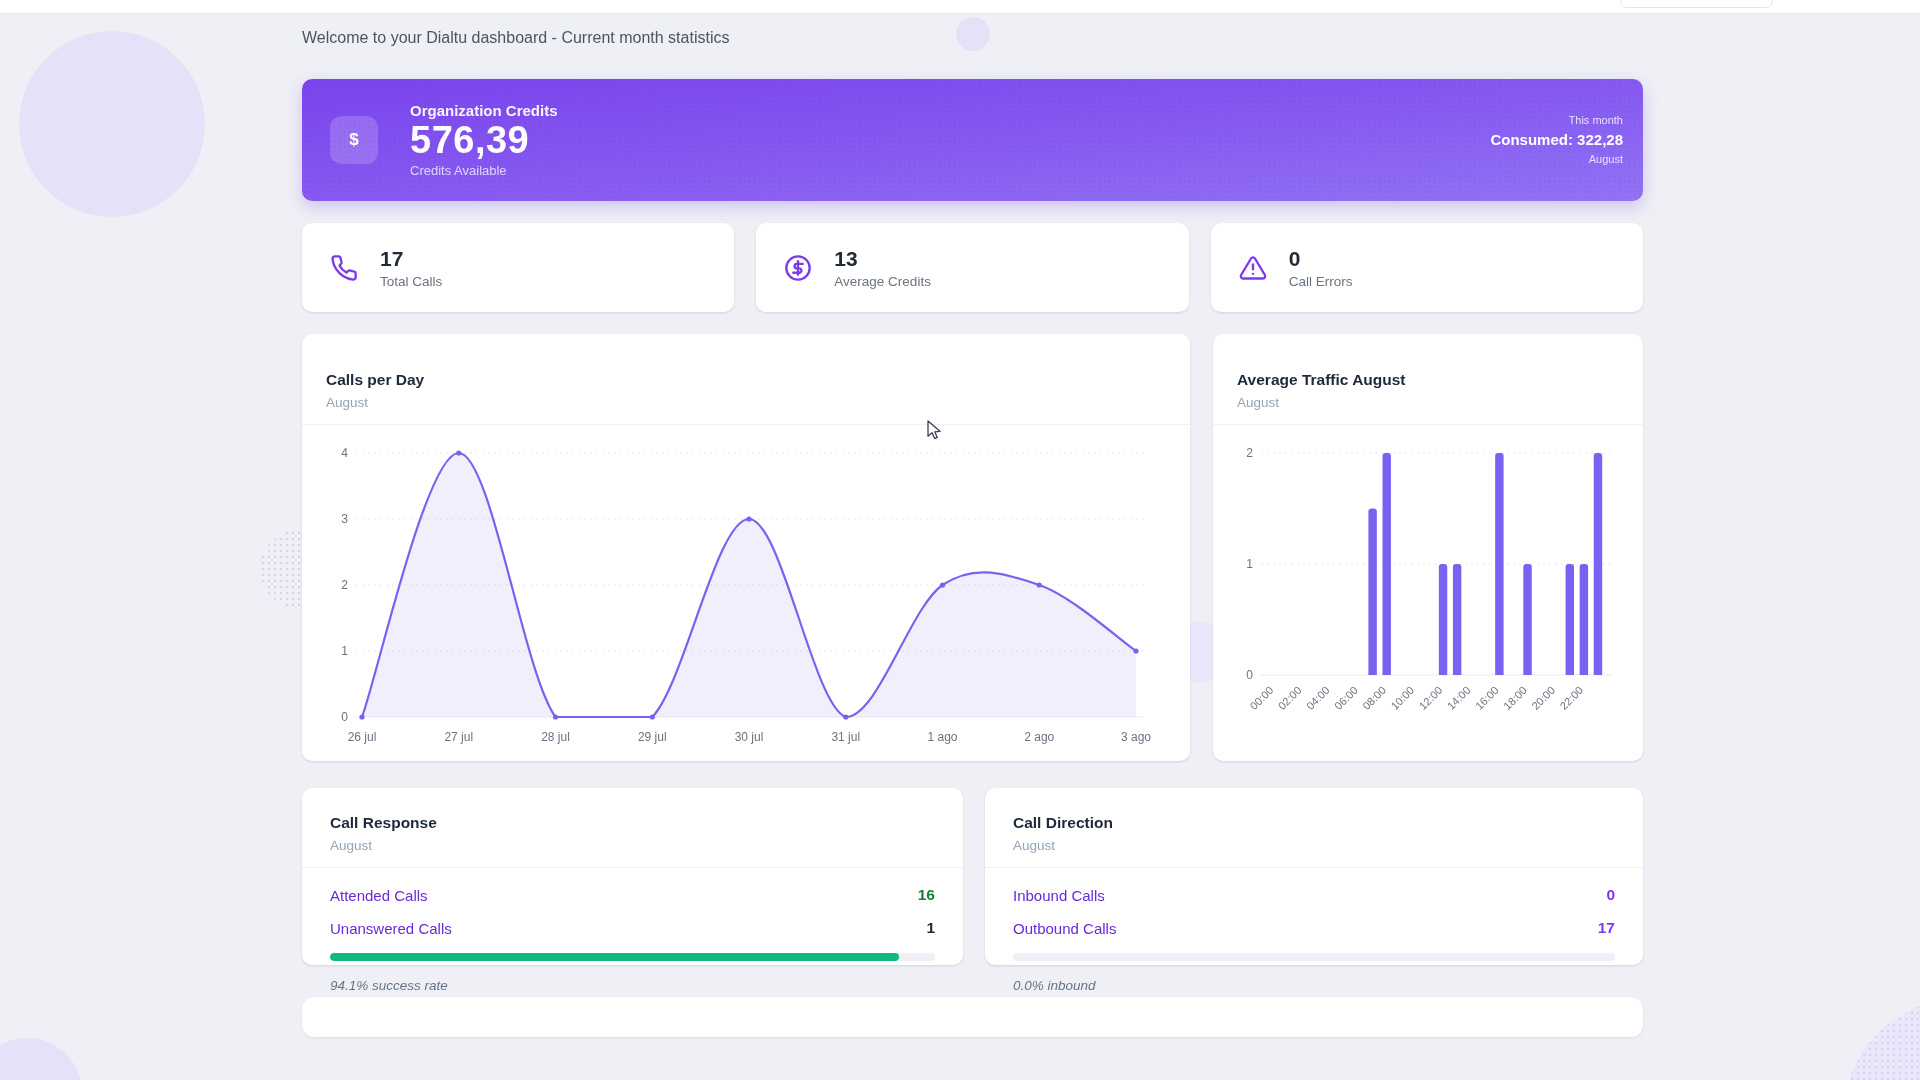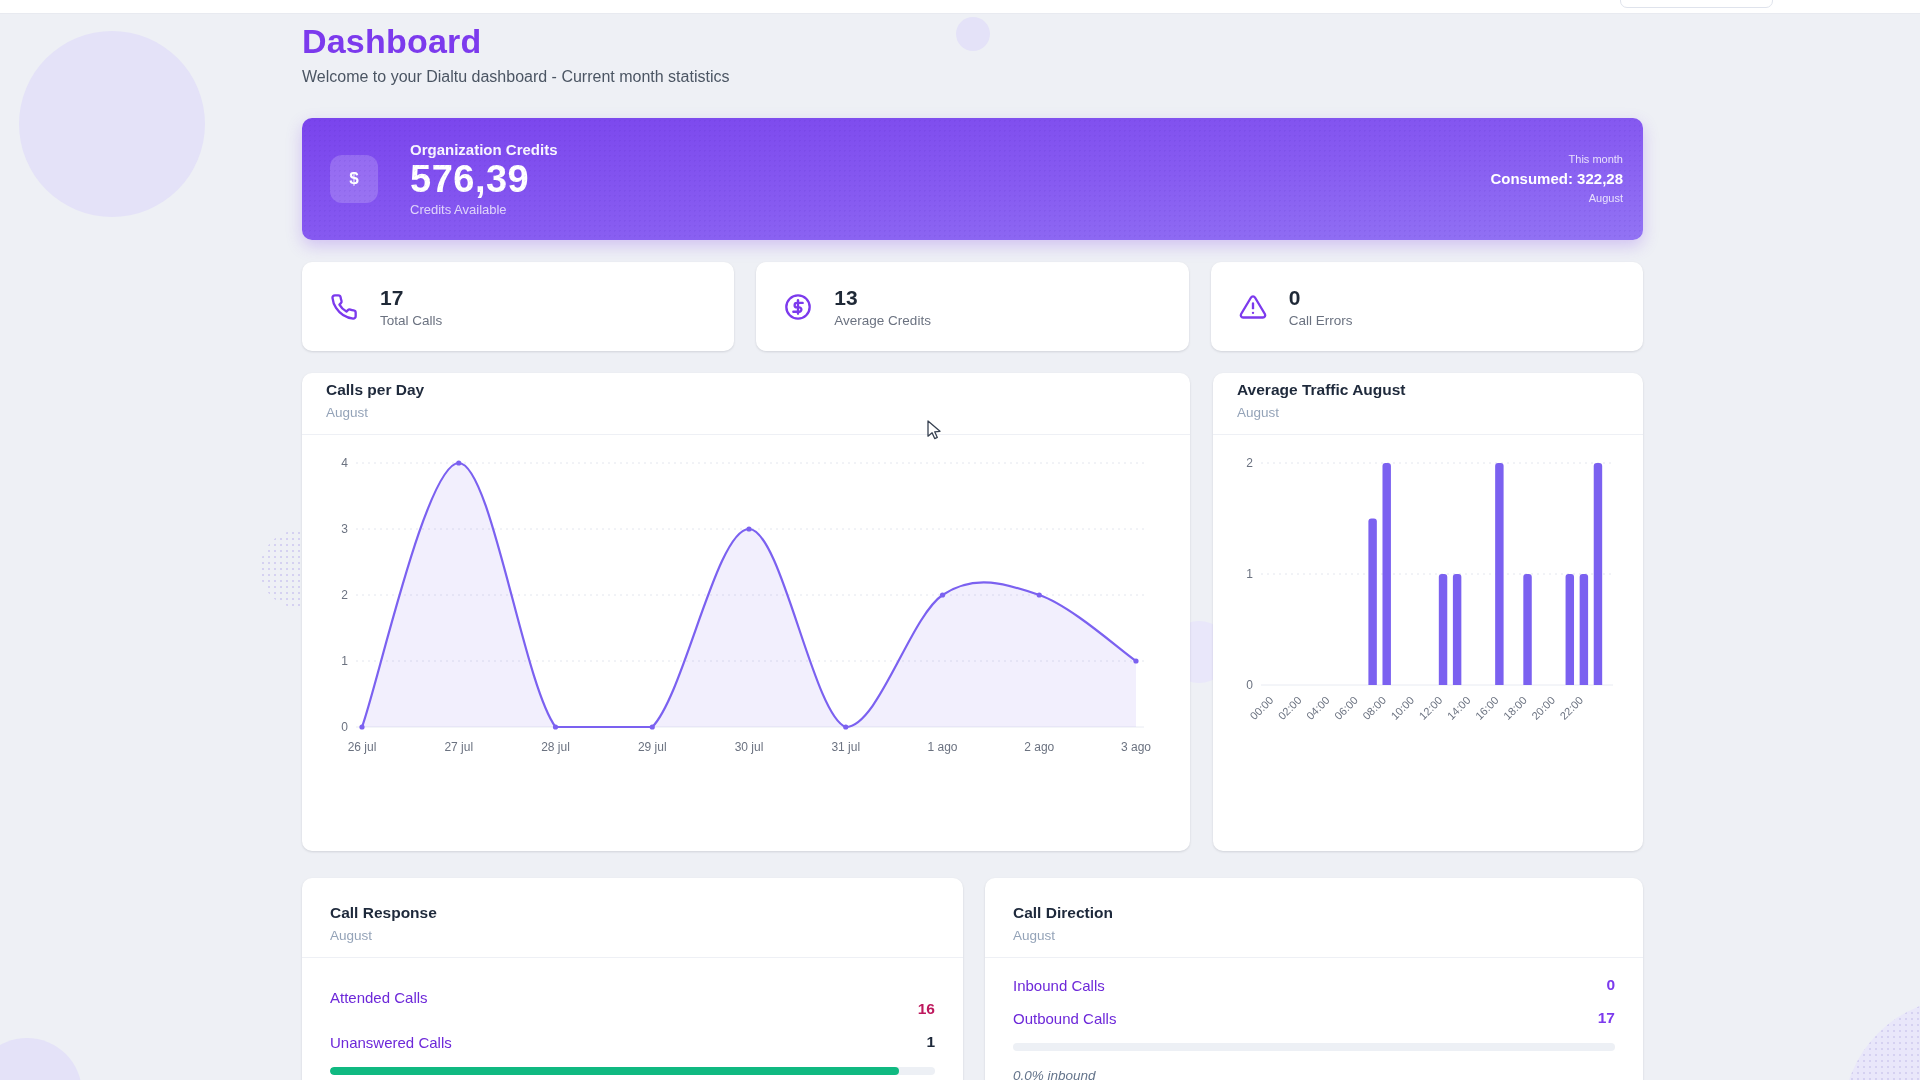--- a/index.html
+++ b/index.html
@@ -46,31 +46,31 @@
     display:flex; align-items:center; padding:0 28px; }
   .stat-icon { width:28px; height:28px; color:#7c3aed; flex:none; }
   .stat-icon svg { width:28px; height:28px; }
   .stat-text { margin-left:22px; }
   .stat-value { font-size:21px; font-weight:700; color:#1f2937; line-height:1.2; }
   .stat-label { font-size:13.5px; color:#6b7280; margin-top:3px; }
 
   
   .charts-row { display:flex; gap:23px; margin-top:22px; }
   .card { background:#fff; border-radius:10px; box-shadow:0 1px 2px rgba(16,24,40,.05), 0 1px 3px rgba(16,24,40,.08); }
-  .chart-card { height:478px; padding:8px 24px 0; }
+  .chart-card { height:427px; padding:37px 24px 0; }
   .chart-card.left { width:888px; }
   .chart-card.right { width:430px; }
   .card-title { font-size:15.5px; font-weight:700; color:#1e293b; }
   .card-subtitle { font-size:13.5px; color:#94a3b8; margin-top:6px; }
   .card-divider { border-top:1px solid #eef0f5; margin:14px -24px 0; }
   .chart-wrap { margin-top:4px; }
 
   
   .bottom-row { display:flex; gap:22px; margin-top:27px; }
-  .info-card { height:250px; padding:26px 28px 0; }
+  .info-card { height:177px; padding:26px 28px 0; }
   .info-card.left { width:661px; }
   .info-card.right { width:658px; }
   .info-card .card-divider { margin:14px -28px 0; }
   .kv-row { display:flex; justify-content:space-between; align-items:center; margin-top:18px; }
   .kv-row + .kv-row { margin-top:15px; }
   .kv-label { font-size:15px; color:#6d28d9; }
   .kv-value { font-size:15.5px; font-weight:700; }
   .progress-track { margin-top:16px; height:8px; border-radius:99px; background:#edf0f5; overflow:hidden; }
   .progress-fill { height:100%; border-radius:99px; }
   .footnote { margin-top:17px; font-size:13.5px; color:#64748b;font-style:italic; }
@@ -93,21 +93,20 @@
   <div class="deco solid" style="left:1168px; top:621px; width:62px; height:62px; background:#e9e7fa;"></div>
   <div class="deco solid" style="left:-28px; top:1038px; width:110px; height:110px;"></div>
   <div class="deco dots" style="left:1843px; top:998px; width:240px; height:240px; background-color:#e9e7fa;"></div>
 
   <div class="topbar">
     <div class="partial-control"></div>
   </div>
 
   <div class="content">
 
-    <h1 class="page-title">Dashboard</h1>
     <div class="page-subtitle">Welcome to your Dialtu dashboard - Current month statistics</div>
 
     <div class="banner">
       <div class="banner-badge">$</div>
       <div class="banner-main">
         <div class="banner-label">Organization Credits</div>
         <div class="banner-amount">576,39</div>
         <div class="banner-caption">Credits Available</div>
       </div>
       <div class="banner-right">
@@ -268,21 +267,21 @@
     </div>
 
     <div class="bottom-row">
 
       <div class="card info-card left">
         <div class="card-title">Call Response</div>
         <div class="card-subtitle">August</div>
         <div class="card-divider"></div>
         <div class="kv-row">
           <span class="kv-label">Attended Calls</span>
-          <span class="kv-value" style="color: #be185d; margin-top: 24px;">16</span>
+          <span class="kv-value" style="color: #15803d;">16</span>
         </div>
         <div class="kv-row">
           <span class="kv-label">Unanswered Calls</span>
           <span class="kv-value" style="color: rgb(30, 41, 59);">1</span>
         </div>
         <div class="progress-track">
           <div class="progress-fill" style="width: 94.1%; background: rgb(16, 185, 129);"></div>
         </div>
         <div class="footnote">94.1% success rate</div>
       </div>

